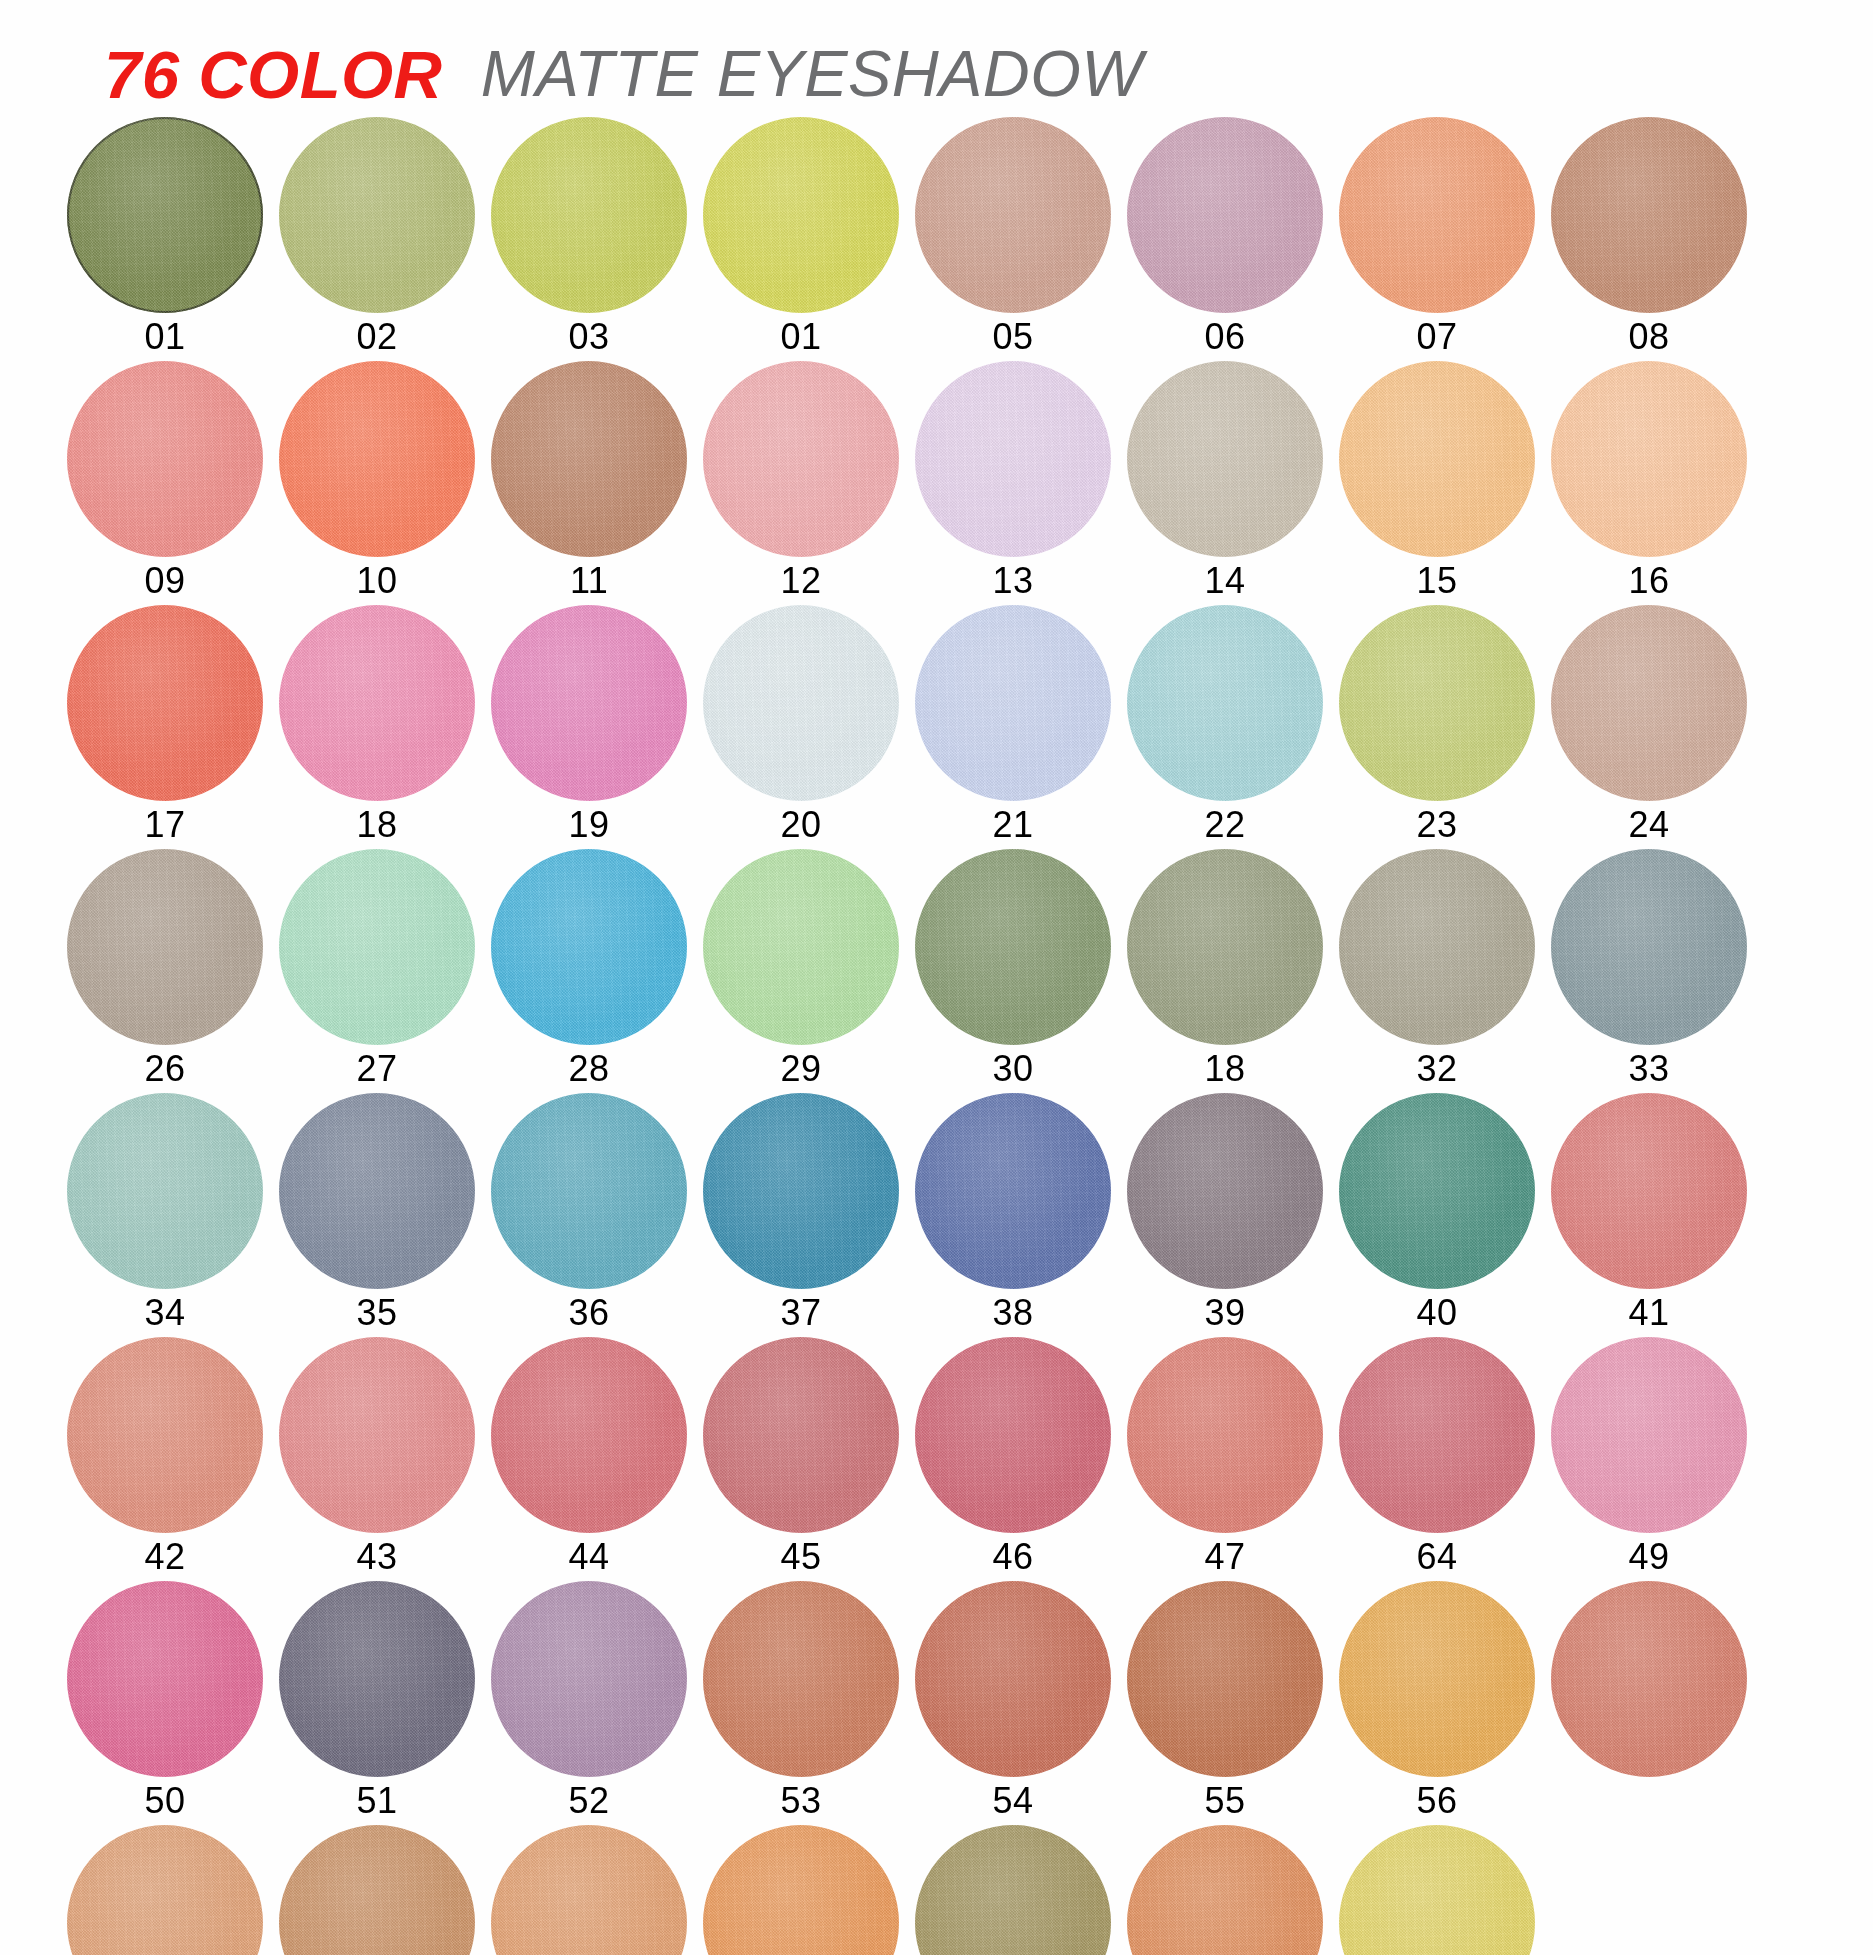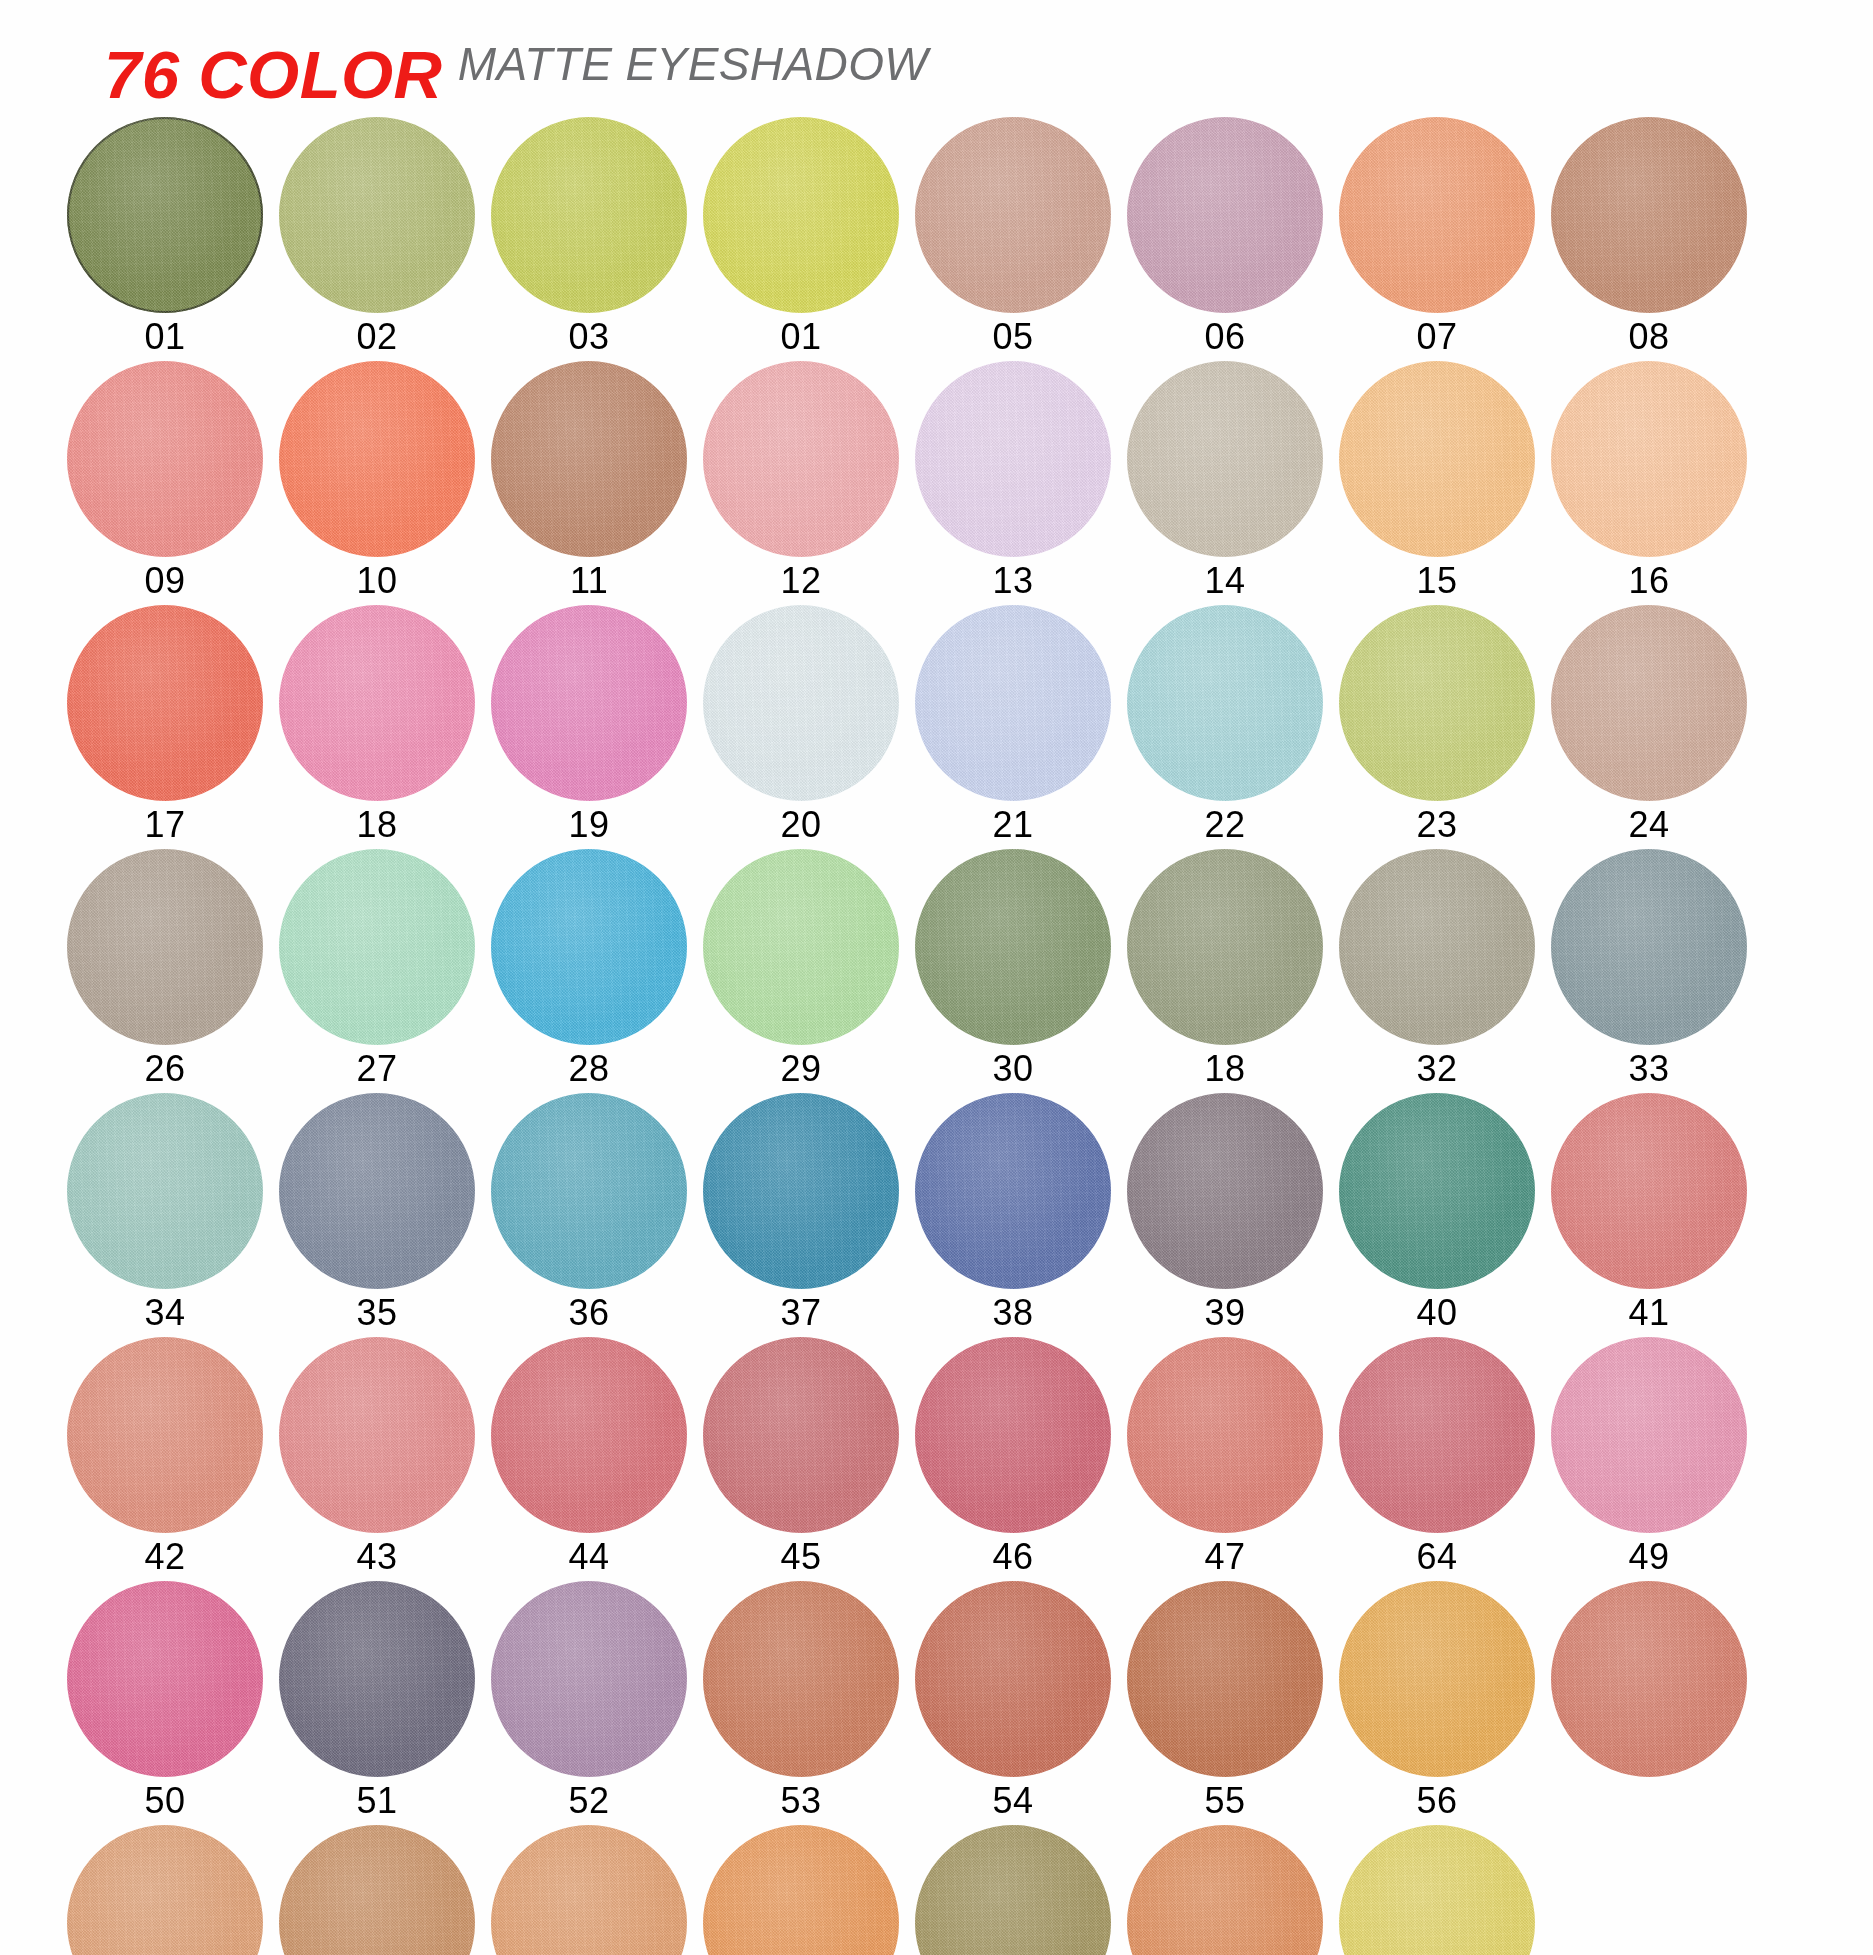--- a/index.html
+++ b/index.html
@@ -18,31 +18,32 @@
     padding: 0;
   }
 
   
   .header {
     padding: 41px 0 0 104px;
     height: 117px;
     display: flex;
     align-items: flex-start;
     white-space: nowrap;
+    gap: 23px;
   }
   .title-bold {
     font-size: 67px;
     font-weight: bold;
     font-style: italic;
     letter-spacing: 0.4px;
     line-height: 1;
     font-family: "Liberation Sans", sans-serif;
   }
   .title-light {
-    font-size: 46px;
+    font-size: 65px;
     font-weight: normal;
     font-style: italic;
     letter-spacing: 0.4px;
     line-height: 1;
     margin-left: 15.6px;
     font-family: "Liberation Sans", sans-serif;
   }
 
   
   .grid {

